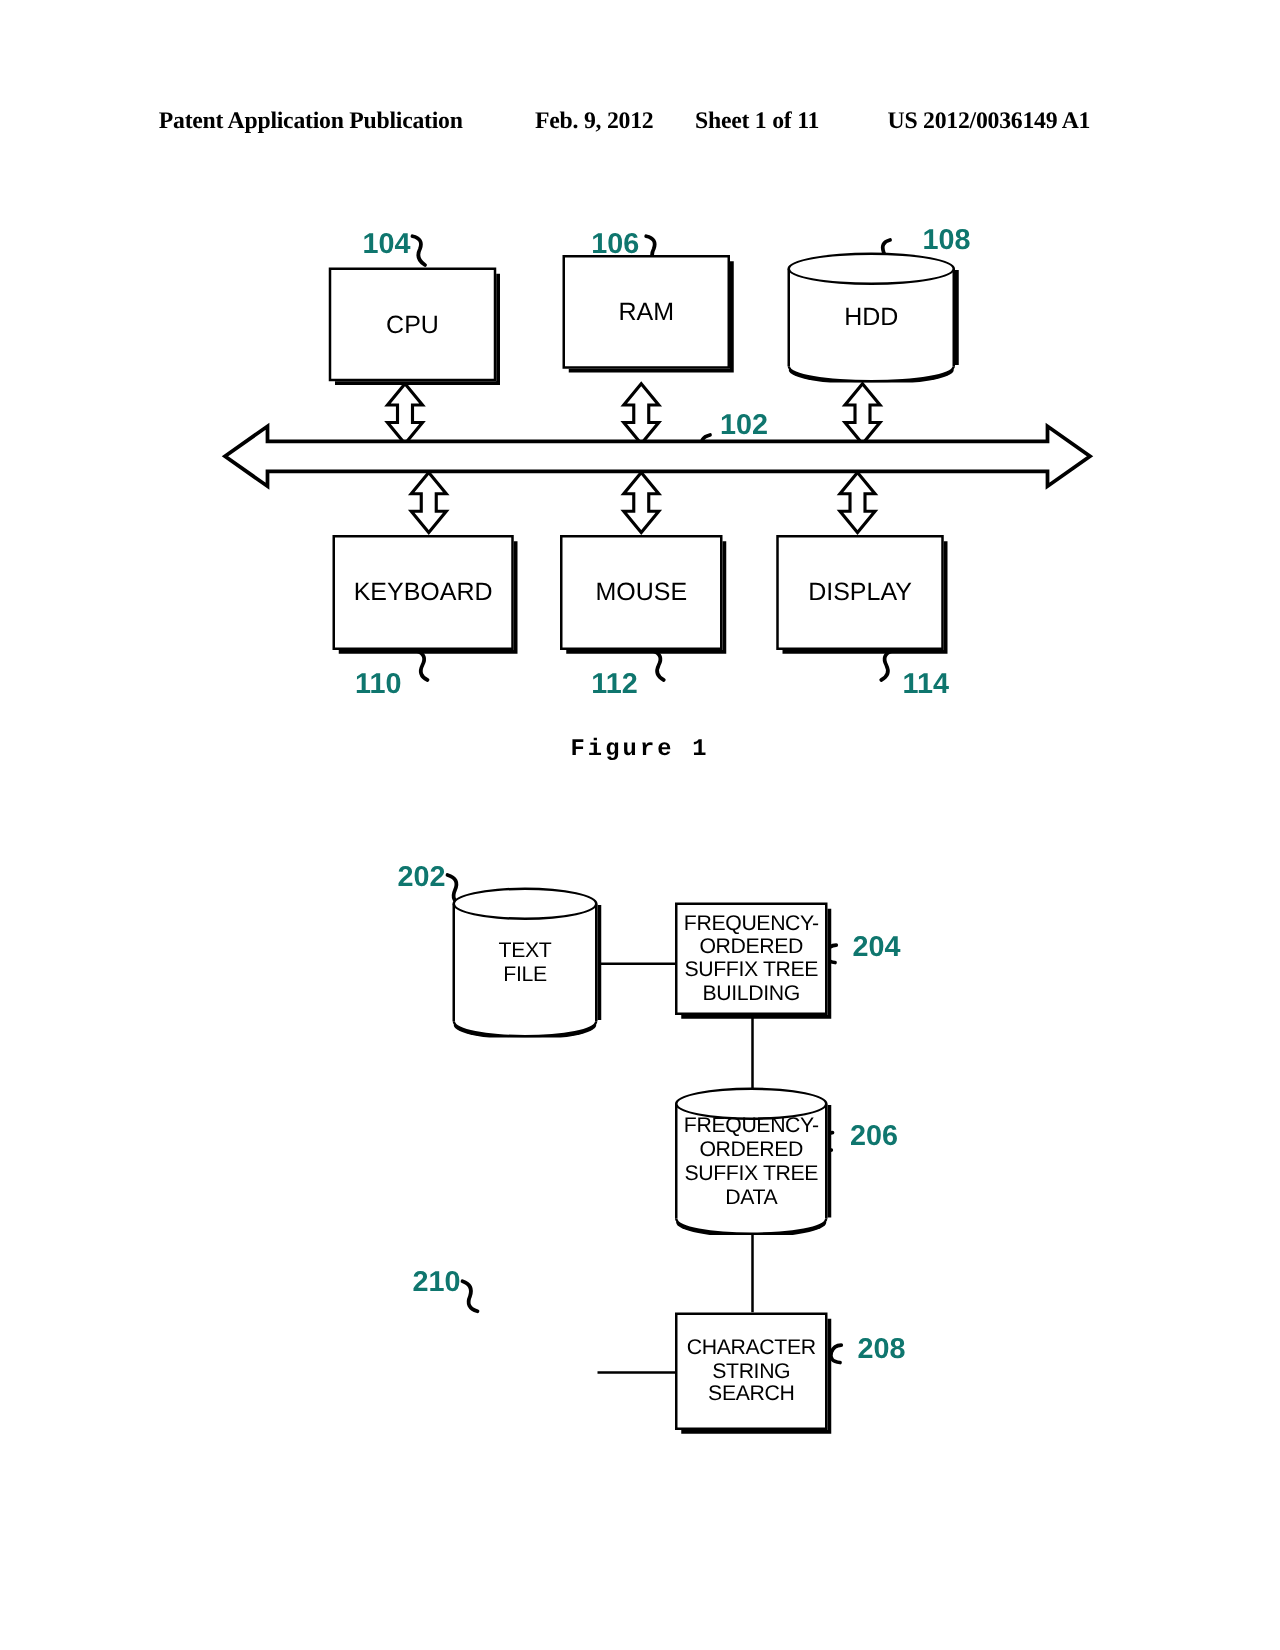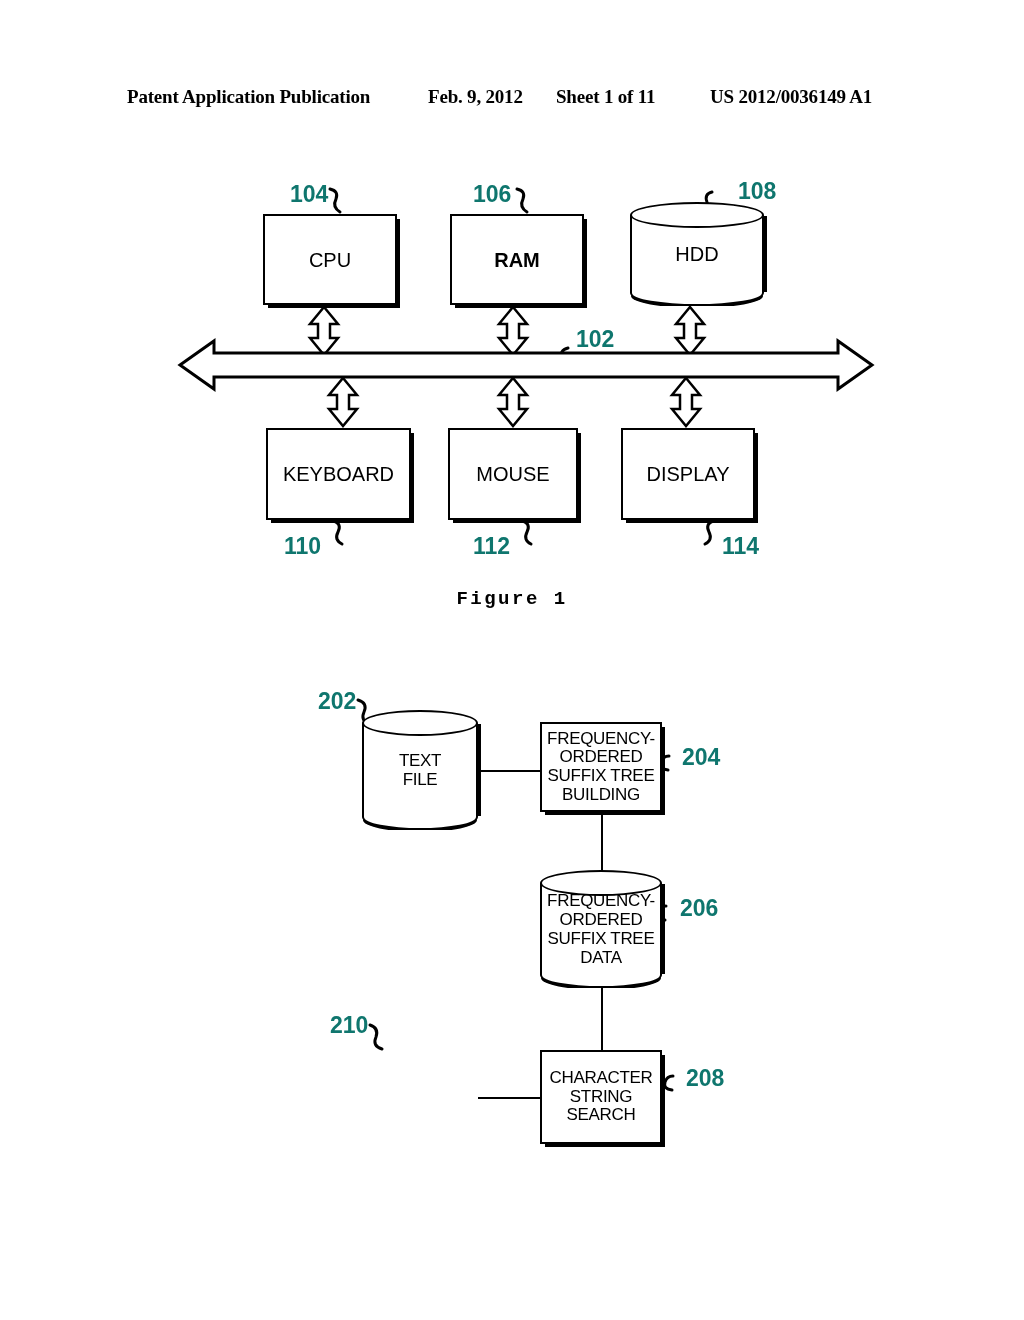--- a/index.html
+++ b/index.html
@@ -209,21 +209,21 @@
   <div class="ref" style="left:718px;top:178px;margin-left:20px;">108</div>
   <div class="ref" style="left:576px;top:326px;">102</div>
   <div class="ref" style="left:284px;top:533px;">110</div>
   <div class="ref" style="left:473px;top:533px;">112</div>
   <div class="ref" style="left:722px;top:533px;">114</div>
 
   <div class="node big" style="left:263px;top:214px;width:134px;height:91px;">
     <span class="node-label">CPU</span>
   </div>
 
-  <div class="node big" style="left:450px;top:214px;width:134px;height:91px;font-weight:bold;">
+  <div class="node big" style="left:450px;top:204px;width:134px;height:91px;">
     <span class="node-label">RAM</span>
   </div>
 
   <div class="cyl big" style="left:630px;top:202px;width:134px;height:104px;">
     <div class="cyl-body"></div>
     <div class="cyl-bottom"></div>
     <div class="cyl-top"></div>
     <div class="cyl-label">HDD</div>
   </div>
 

